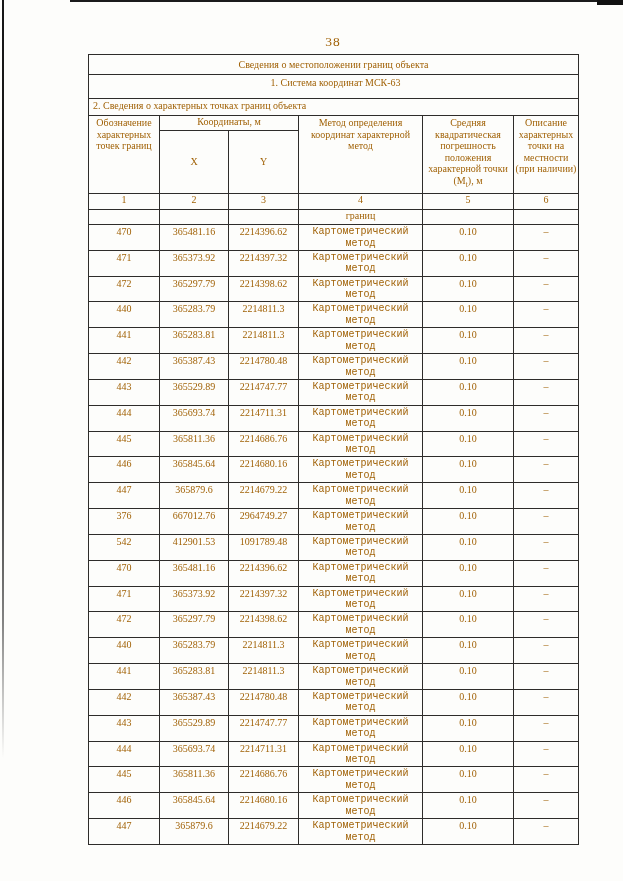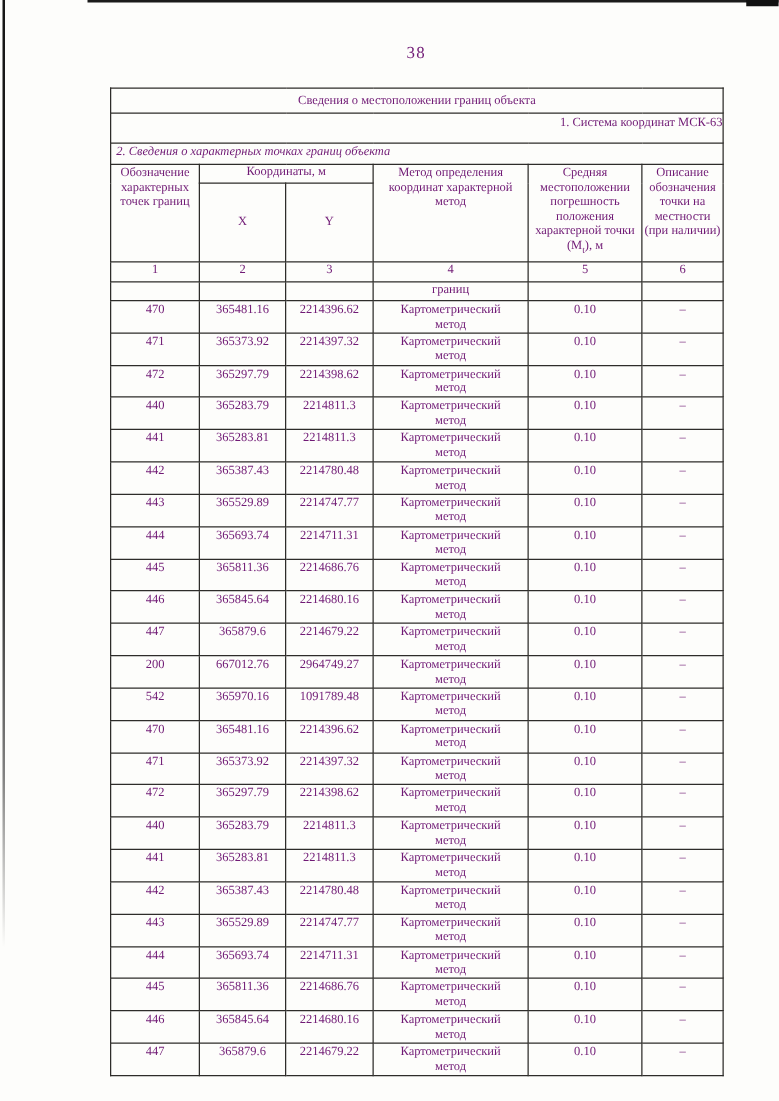--- a/index.html
+++ b/index.html
@@ -1,51 +1,51 @@
 <!DOCTYPE html>
 <html><head>
 <meta charset="utf-8">
 <style>
   html,body { margin:0; padding:0; }
   body { background:#ffffff; }
   .page {
     position:relative; width:623px; height:881px;
     background:#fdfdfb; overflow:hidden;
-    font-family:"Liberation Serif", serif; color:#701a75;
+    font-family:"Liberation Serif", serif; color:#a16207;
   }
   .scan-top-strip { position:absolute; top:0; left:70px; right:0; height:2px; background:#1b1b1b; }
   .scan-corner { position:absolute; top:0; right:0; width:26px; height:5px; background:#111; }
   .scan-left-line {
     position:absolute; top:0; left:2px; width:2px; height:758px;
     background:linear-gradient(to bottom, #161616 0%, #1d1d1d 55%, rgba(30,30,30,0.55) 82%, rgba(30,30,30,0) 100%);
   }
   .page-number {
     position:absolute; top:34px; left:88px; width:490px;
     text-align:center; font-size:13.5px; letter-spacing:1px;
   }
   table.main-table {
-    position:absolute; left:88px; top:70px; width:490px;
+    position:absolute; left:88px; top:54px; width:490px;
     border-collapse:collapse; table-layout:fixed;
   }
   td {
     border:1px solid #2e2c2a; padding:0;
     font-size:10px; line-height:11.5px;
     text-align:center; vertical-align:top;
     overflow:hidden;
   }
   .r-title td { height:19px; vertical-align:middle; }
-  .r-sec td  { height:21px; text-align:right; padding:2px 0 0 4px; }
-  .r-sec2 td { height:15px; text-align:left; padding:1px 0 0 4px;font-style:italic; }
+  .r-sec td  { height:21px; text-align:center; padding:2px 0 0 4px; }
+  .r-sec2 td { height:15px; text-align:left; padding:1px 0 0 4px; }
   .r-h1 .hc  { padding-top:1px; }
   .r-h1 .hgroup { height:14px;margin-top:24px; }
   .r-h2 td   { height:62px; vertical-align:middle; }
   .r-num td  { height:15px; }
   .r-cont td { height:14px; }
   .r-data td { height:23.83px; padding-top:1px; }
-  .method-wrap { display:inline-block; max-width:98px; }
+  .method-wrap { display:inline-block; max-width:98px;font-family:Liberation Mono, monospace; }
   .hpad { display:inline-block; max-width:95%; }
   sub { font-size:7.5px; }
 </style>
 </head>
 <body>
 
 <div class="page">
   <div class="scan-top-strip"></div>
   <div class="scan-corner"></div>
   <div class="scan-left-line"></div>
@@ -71,23 +71,23 @@
       </tr>
       <tr class="r-sec2">
         <td colspan="6">2. Сведения о характерных точках границ объекта</td>
       </tr>
 
       <tr class="r-h1">
         <td class="hc" rowspan="2"><span class="hpad">Обозначение характерных точек границ</span></td>
         <td class="hgroup" colspan="2">Координаты, м</td>
         <td class="hc" rowspan="2"><span class="hpad">Метод определения координат характерной метод</span></td>
         <td class="hc" rowspan="2">
-          <span class="hpad"><span>Средняя местоположении погрешность положения характерной точки (M</span><sub>t</sub><span>), м</span></span>
+          <span class="hpad"><span>Средняя квадратическая погрешность положения характерной точки (M</span><sub>t</sub><span>), м</span></span>
         </td>
-        <td class="hc" rowspan="2"><span class="hpad">Описание обозначения точки на местности (при наличии)</span></td>
+        <td class="hc" rowspan="2"><span class="hpad">Описание характерных точки на местности (при наличии)</span></td>
       </tr>
       <tr class="r-h2">
         <td>X</td>
         <td>Y</td>
       </tr>
 
       <tr class="r-num">
         <td>1</td>
         <td>2</td>
         <td>3</td>
@@ -201,31 +201,31 @@
         <tr class="r-data">
           <td>447</td>
           <td>365879.6</td>
           <td>2214679.22</td>
           <td><span class="method-wrap">Картометрический метод</span></td>
           <td>0.10</td>
           <td>–</td>
         </tr>
 
         <tr class="r-data">
-          <td>200</td>
+          <td>376</td>
           <td>667012.76</td>
           <td>2964749.27</td>
           <td><span class="method-wrap">Картометрический метод</span></td>
           <td>0.10</td>
           <td>–</td>
         </tr>
 
         <tr class="r-data">
           <td>542</td>
-          <td>365970.16</td>
+          <td>412901.53</td>
           <td>1091789.48</td>
           <td><span class="method-wrap">Картометрический метод</span></td>
           <td>0.10</td>
           <td>–</td>
         </tr>
 
         <tr class="r-data">
           <td>470</td>
           <td>365481.16</td>
           <td>2214396.62</td>

